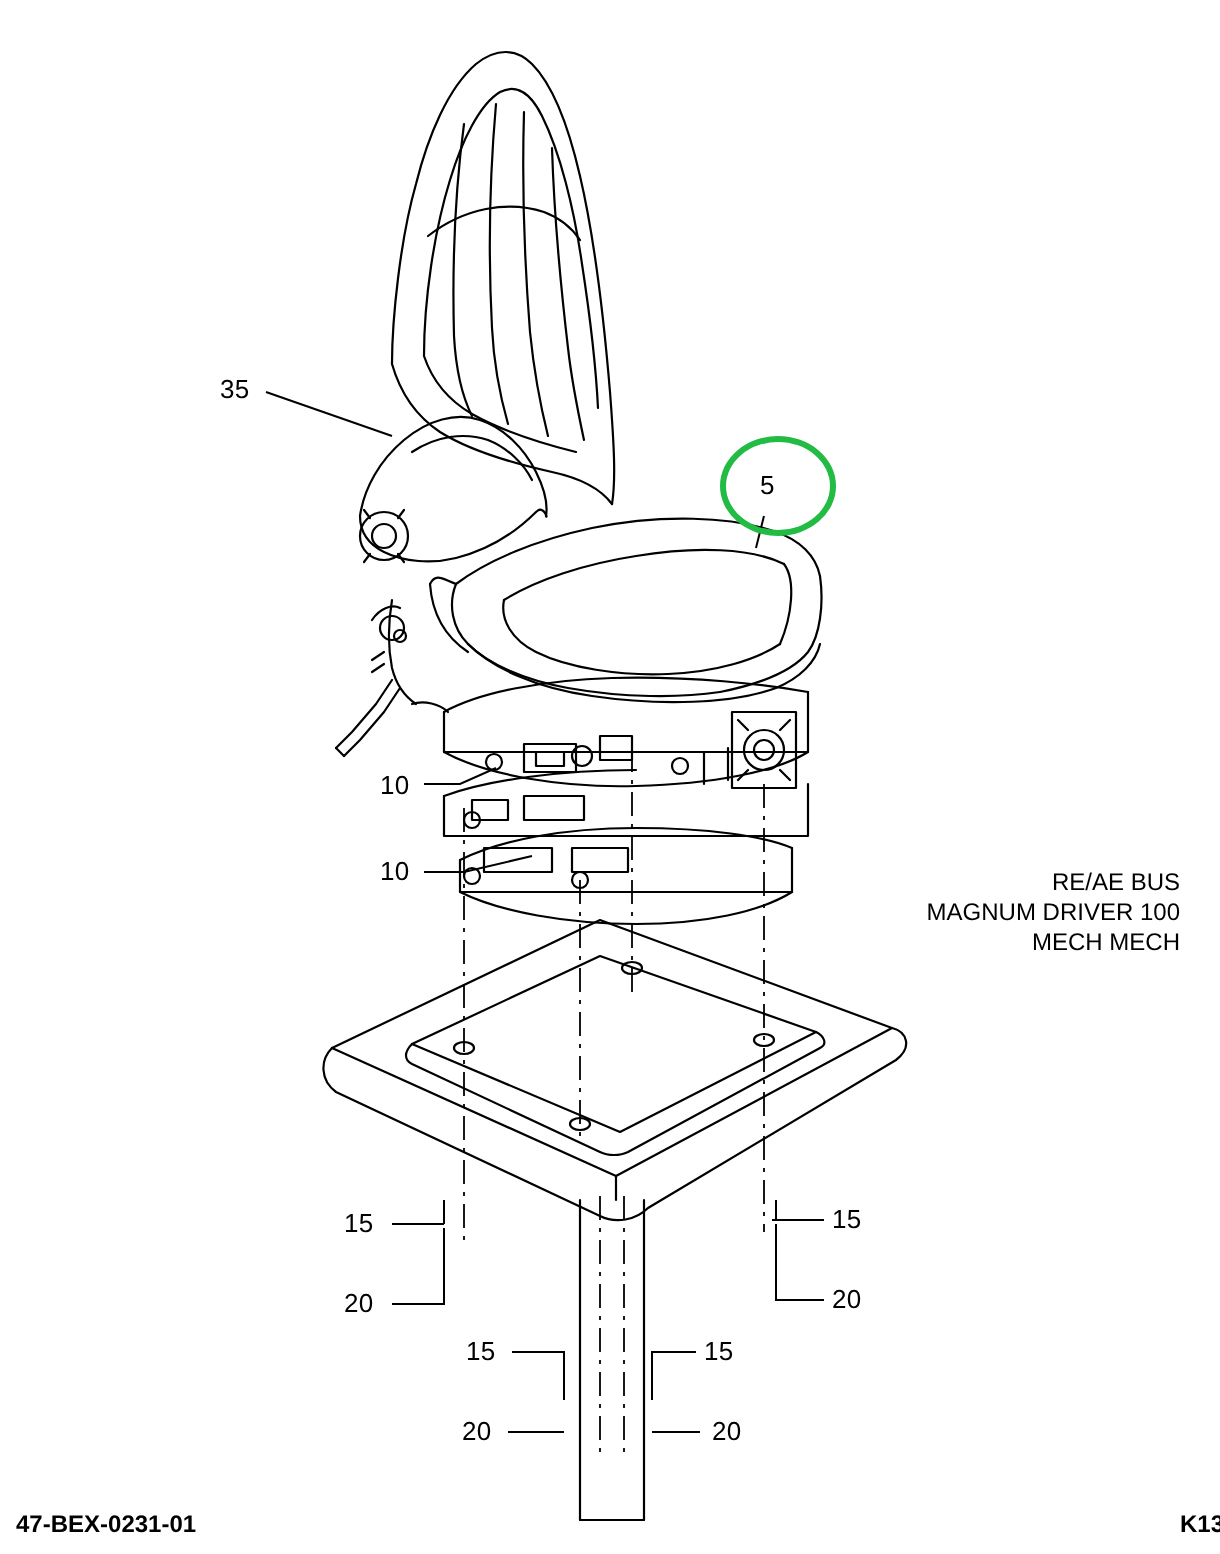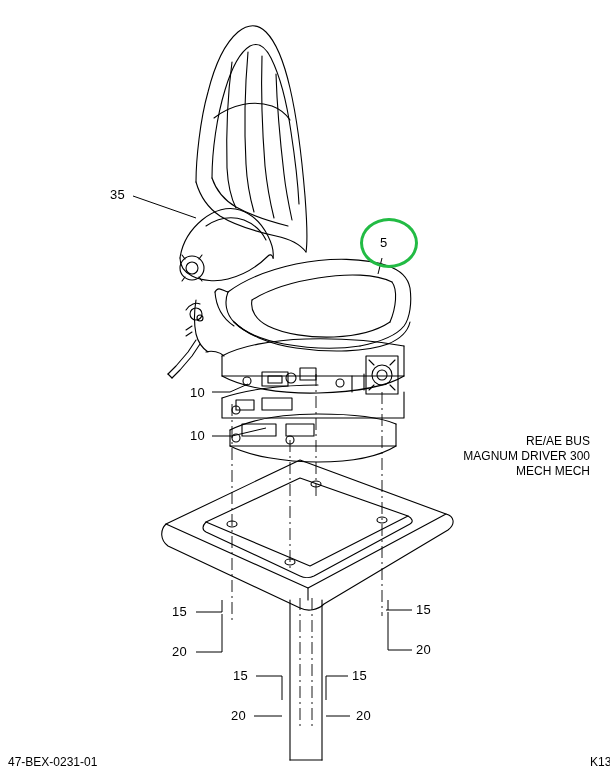--- a/index.html
+++ b/index.html
@@ -41,20 +41,21 @@
     font-size: 12px;
     line-height: 15px;
     text-align: right;
     white-space: nowrap;
   }
   .footer-text {
     position: absolute;
     font-size: 12px;
     line-height: 14px;
     white-space: nowrap;
+    font-weight: bold;
   }
   .highlight-ring {
     position: absolute;
     border: 3px solid #22bb44;
     border-radius: 50%;
     box-sizing: border-box;
     background: transparent;
   }
 </style>
 </head>
@@ -207,20 +208,20 @@
   <div class="callout" style="left:172px; top:645px;">20</div>
   <div class="callout" style="left:416px; top:603px;">15</div>
   <div class="callout" style="left:416px; top:643px;">20</div>
   <div class="callout" style="left:233px; top:669px;">15</div>
   <div class="callout" style="left:352px; top:669px;">15</div>
   <div class="callout" style="left:231px; top:709px;">20</div>
   <div class="callout" style="left:356px; top:709px;">20</div>
 
   <div class="note-block" style="left:430px; top:434px; width:160px;">
     <div>RE/AE BUS</div>
-    <div>MAGNUM DRIVER 300</div>
+    <div>MAGNUM DRIVER 100</div>
     <div>MECH MECH</div>
   </div>
 
   <div class="footer-text" style="left:8px; top:755px;">47-BEX-0231-01</div>
   <div class="footer-text" style="left:590px; top:755px;">K13</div>
 
 </div>
 
 </body></html>

